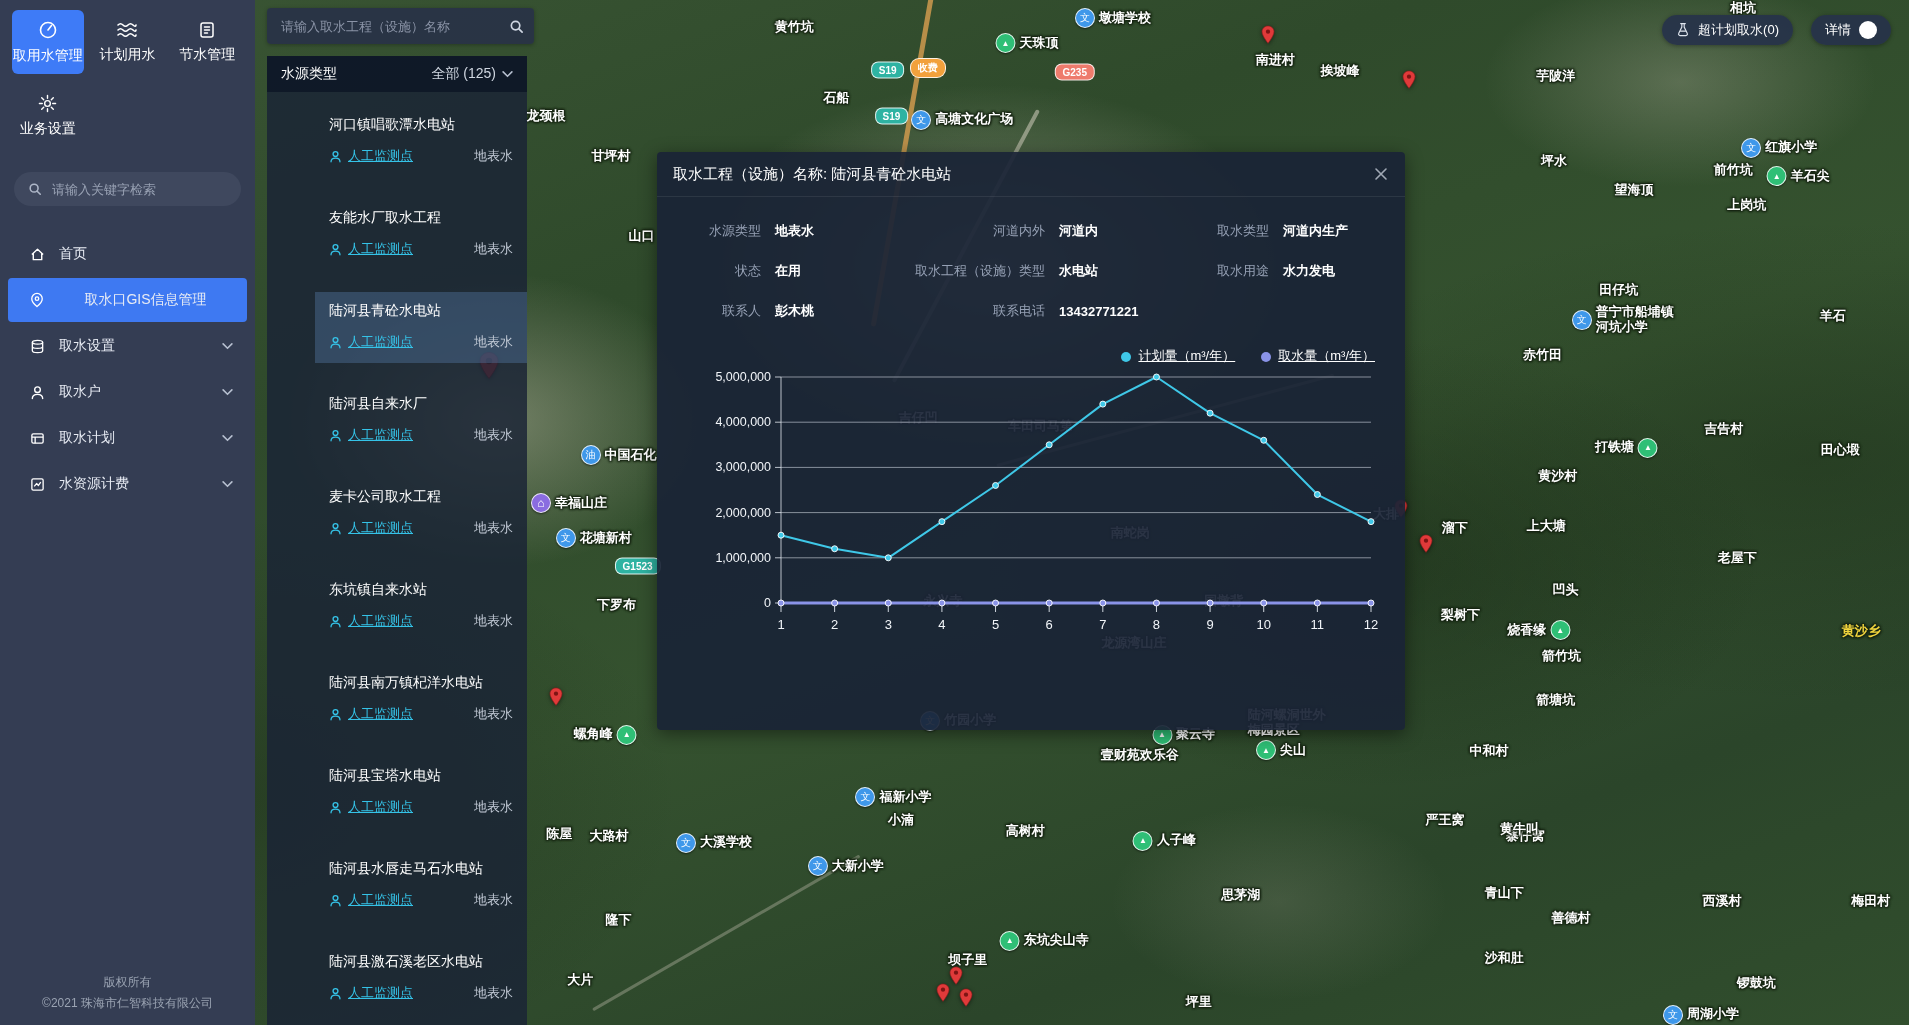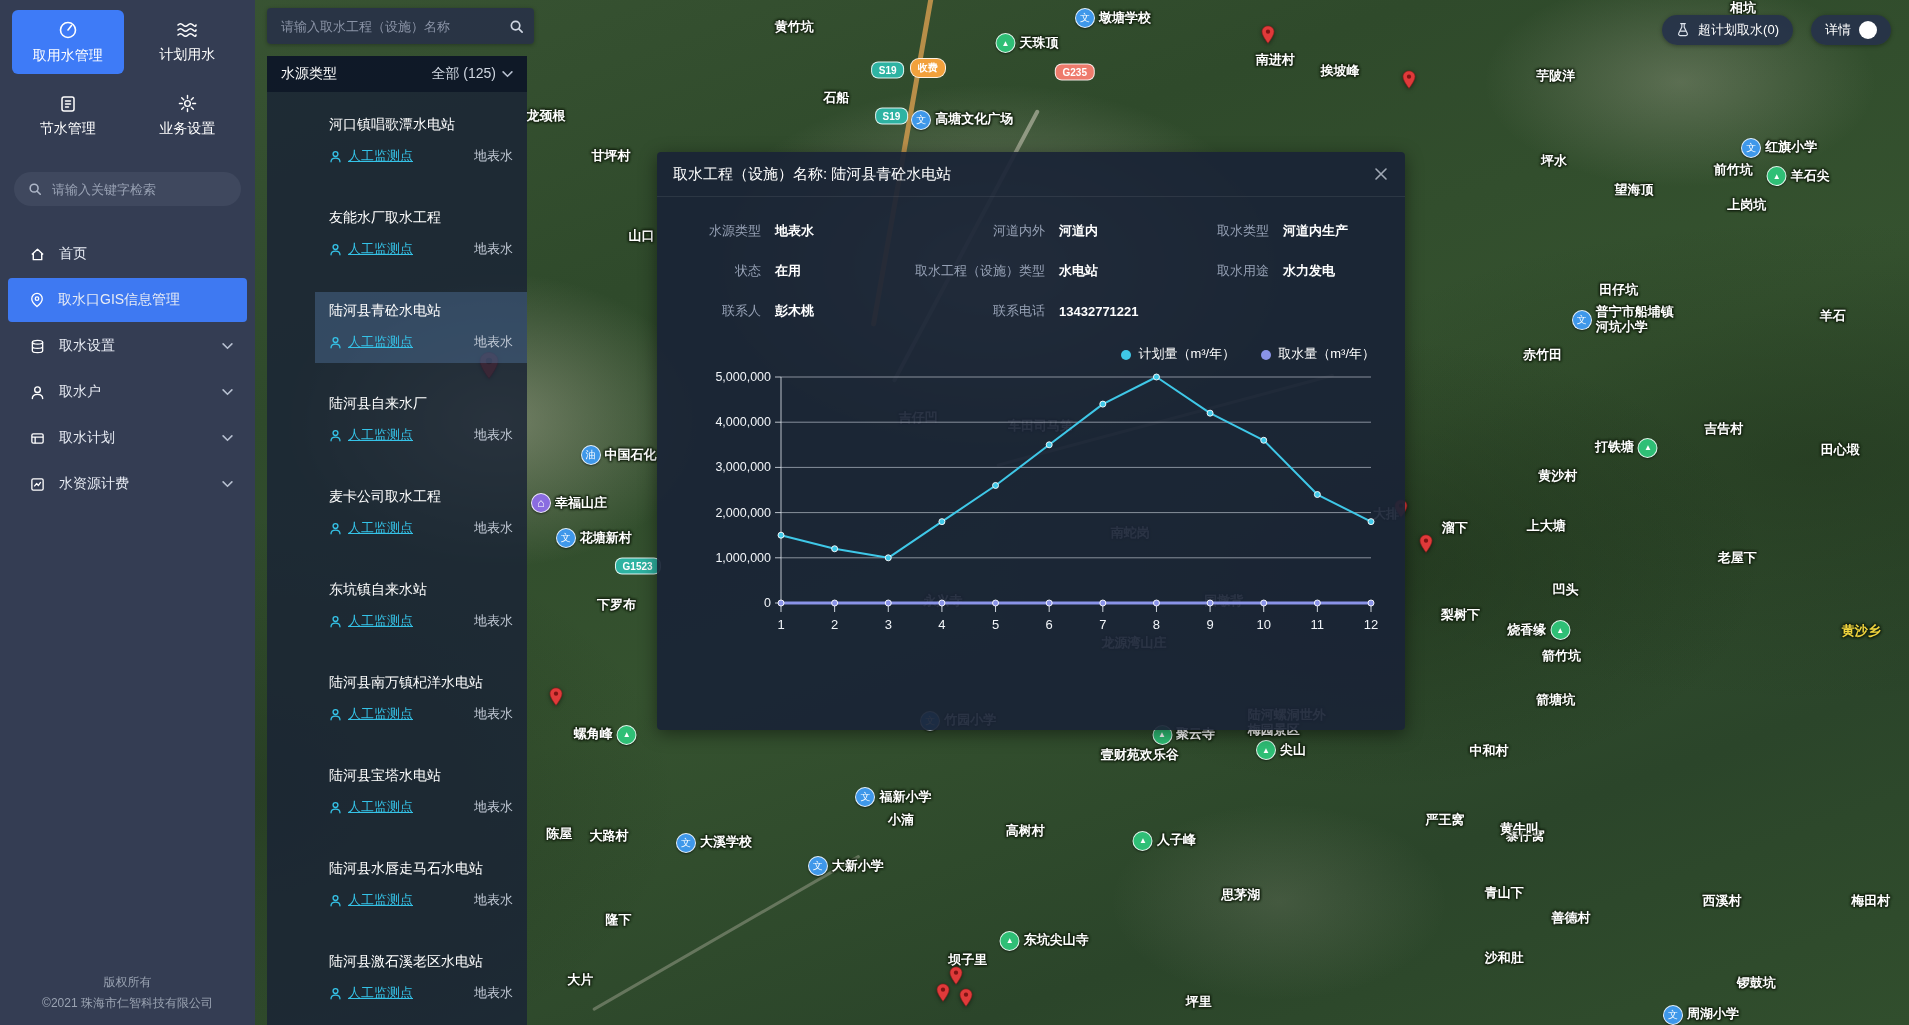--- a/index.html
+++ b/index.html
@@ -36,34 +36,34 @@
   .redpin svg{display:block;filter:drop-shadow(0 1px 2px rgba(0,0,0,0.5));}
 
   
   #topbar{position:absolute;top:15px;right:18px;z-index:7;display:flex;align-items:center;gap:18px;}
   .pill{display:flex;align-items:center;gap:8px;background:rgba(38,50,74,0.92);border-radius:15px;
         height:30px;padding:0 14px;color:#fff;font-size:13px;box-shadow:0 1px 4px rgba(0,0,0,0.35);}
   .knob{width:18px;height:18px;border-radius:50%;background:#fff;display:inline-block;}
 
   
   #sidebar{position:absolute;left:0;top:0;bottom:0;width:255px;background:#343d53;z-index:6;display:flex;flex-direction:column;}
-  #modules{display:grid;grid-template-columns:1fr 1fr;gap:10px 8px;padding:10px 12px 14px;}
+  #modules{display:grid;grid-template-columns:1fr 1fr 1fr;gap:10px 8px;padding:10px 12px 14px;}
   .module{height:64px;display:flex;flex-direction:column;align-items:center;justify-content:center;gap:7px;
           color:#fff;font-size:14px;border-radius:6px;cursor:pointer;}
   .module.active{background:#3e7bf7;}
   .module svg{display:block;}
   #side-search{margin:10px 14px 16px;height:34px;background:#3f485e;border-radius:17px;display:flex;align-items:center;
                gap:8px;padding:0 14px;}
   #side-search input{background:transparent;border:none;outline:none;color:#dfe5ee;font-size:13px;width:100%;
                      font-family:"Liberation Sans","DejaVu Sans",sans-serif;}
   #side-search input::placeholder{color:#99a2b4;}
   #menu{list-style:none;margin:8px 0 0;padding:0;flex:1;}
   .mitem{height:44px;display:flex;align-items:center;gap:14px;padding:0 14px 0 22px;color:#e8ecf4;font-size:14px;
          margin:2px 8px;border-radius:4px;cursor:pointer;}
-  .mitem.active{background:#3e79f2;}
+  .mitem.active{background:#3e79f2;text-align:center;}
   .mitem .mi-label{flex:1;}
   .mitem svg{flex:none;}
   #side-footer{padding:0 0 12px;text-align:center;color:#9aa3b2;font-size:12px;line-height:1.7;}
 
   
   #st-search{position:absolute;left:267px;top:8px;width:245px;height:36px;z-index:5;background:rgba(40,50,70,0.92);
              border-radius:4px;display:flex;align-items:center;padding:0 10px 0 12px;gap:8px;box-shadow:0 1px 4px rgba(0,0,0,0.3);}
   #st-search input{flex:1;background:transparent;border:none;outline:none;color:#dfe5ee;font-size:13px;
                    font-family:"Liberation Sans","DejaVu Sans",sans-serif;}
   #st-search input::placeholder{color:#8a93a6;}
@@ -86,22 +86,22 @@
   #modal-head{height:44px;display:flex;align-items:center;padding:0 16px;border-bottom:1px solid rgba(255,255,255,0.08);
               font-size:15px;justify-content:space-between;}
   #modal-close{margin-left:auto;cursor:pointer;opacity:0.8;display:flex;}
   #fields{margin-top:14px;}
   .frow{display:flex;align-items:center;height:40px;padding:0 24px;font-size:13px;}
   .fl{color:#96a1b5;text-align:right;flex:none;}
   .fv{color:#fff;font-weight:bold;flex:none;padding-left:14px;white-space:nowrap;}
   .w-la{width:80px;}.w-va{width:120px;}.w-lb{width:150px;}.w-vb{width:110px;}.w-lc{width:100px;}.w-vc{flex:1;}
   .w-vflex{flex:1;}
   #chart-wrap{padding:0 24px;margin-top:14px;}
-  #chart-legend{display:flex;justify-content:flex-end;gap:26px;align-items:flex-start;height:22px;margin-right:6px;
-                font-size:13px;color:#fff;}
+  #chart-legend{display:flex;justify-content:flex-end;gap:26px;align-items:center;height:22px;margin-right:6px;
+                font-size:13px;color:#fff;text-decoration:underline;}
   .lg-dot{width:10px;height:10px;border-radius:50%;display:inline-block;margin-right:7px;vertical-align:middle;}
   #chart-svg{display:block;}
 </style>
 </head>
 <body>
 
 <div id="stage">
 
   <div id="map">
     <div class="road" style="left:47.2%;top:-2%;width:5px;height:34%;transform:rotate(10deg);background:#cf9a4e;opacity:0.85;"></div>

